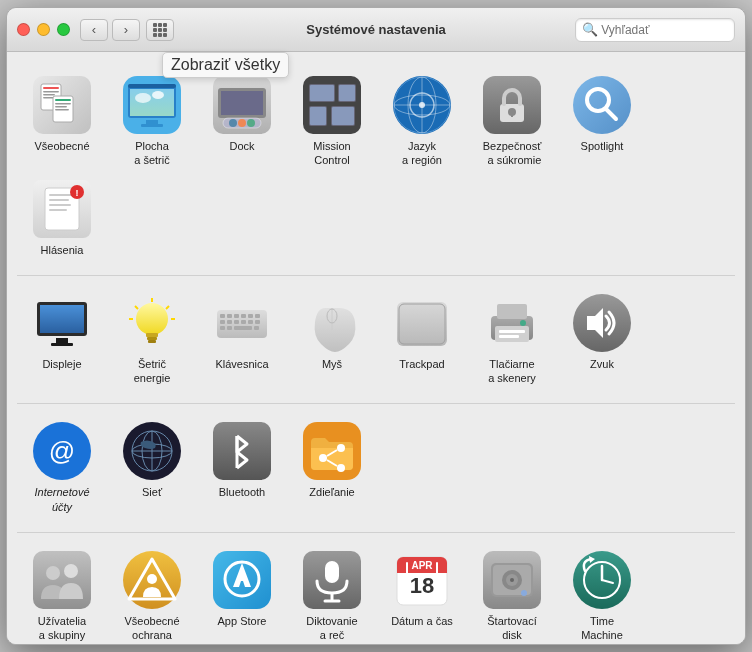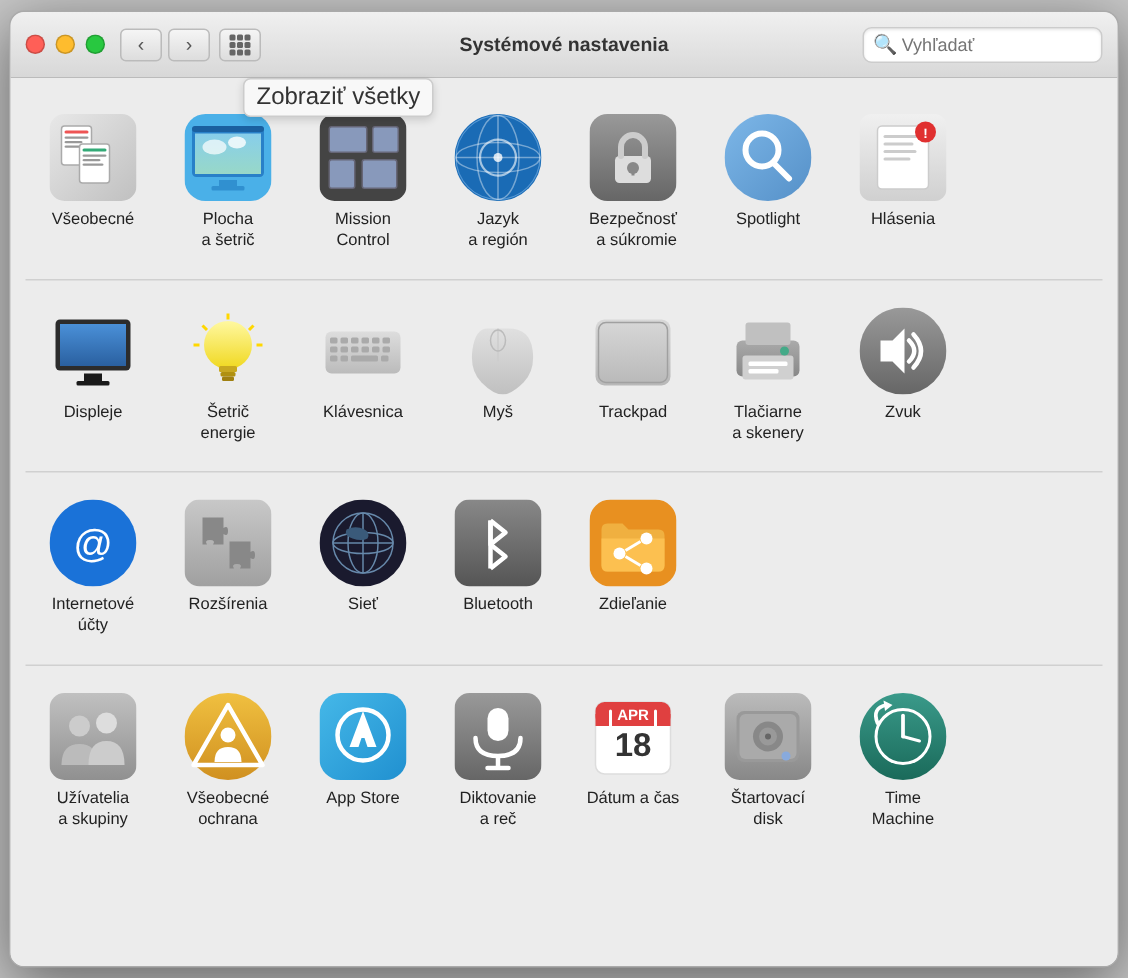--- a/index.html
+++ b/index.html
@@ -256,20 +256,41 @@
                   </linearGradient>
                 </defs>
               <ellipse cx="20" cy="22" rx="8" ry="5" fill="rgba(255,255,255,0.7)"></ellipse>
               <ellipse cx="35" cy="19" rx="6" ry="4" fill="rgba(255,255,255,0.8)"></ellipse>
             </svg>
           </div>
           <span class="icon-label" style="white-space:pre-line;">Plocha
 a šetrič</span>
         </div>
 
+        <div class="icon-item">
+          <div class="icon-img">
+            <svg width="58" height="58" viewBox="0 0 58 58">
+              <rect width="58" height="58" rx="10" fill="url(#gdock)"></rect>
+              <defs>
+                  <linearGradient id="gdock" x1="0" y1="0" x2="0" y2="1">
+                    <stop offset="0%" stop-color="#d8d8d8"></stop>
+                    <stop offset="100%" stop-color="#b0b0b0"></stop>
+                  </linearGradient>
+                </defs>
+              <rect x="5" y="12" width="48" height="30" rx="3" fill="#888"></rect>
+              <rect x="8" y="15" width="42" height="24" fill="#6a6a8a"></rect>
+
+              <rect x="10" y="42" width="38" height="10" rx="5" fill="rgba(180,180,220,0.5)" stroke="rgba(255,255,255,0.4)" stroke-width="1"></rect>
+              <circle cx="20" cy="47" r="4" fill="#58a"></circle>
+              <circle cx="29" cy="47" r="4" fill="#e85"></circle>
+              <circle cx="38" cy="47" r="4" fill="#5a8"></circle>
+            </svg>
+          </div>
+          <span class="icon-label">Dock</span>
+        </div>
 
         <div class="icon-item">
           <div class="icon-img">
             <svg width="58" height="58" viewBox="0 0 58 58">
               <rect width="58" height="58" rx="10" fill="#444"></rect>
               <rect x="6" y="8" width="26" height="18" rx="2" fill="#667"></rect>
               <rect x="35" y="8" width="18" height="18" rx="2" fill="#667"></rect>
               <rect x="6" y="30" width="18" height="20" rx="2" fill="#667"></rect>
               <rect x="28" y="30" width="24" height="20" rx="2" fill="#667"></rect>
               <rect x="7" y="9" width="24" height="16" rx="1" fill="#8899bb"></rect>
@@ -529,41 +550,24 @@
       <div class="icons-grid">
 
 
         <div class="icon-item">
           <div class="icon-img">
             <svg width="58" height="58" viewBox="0 0 58 58">
               <circle cx="29" cy="29" r="29" fill="#1a72d8"></circle>
               <text x="29" y="38" text-anchor="middle" font-size="26" fill="white" font-family="Arial">@</text>
             </svg>
           </div>
-          <span class="icon-label" style="white-space:pre-line;">Internetové
+          <span class="icon-label" style="white-space:pre-line;font-style:italic;">Internetové
 účty</span>
         </div>
 
-        <div class="icon-item">
-          <div class="icon-img">
-            <svg width="58" height="58" viewBox="0 0 58 58">
-              <rect width="58" height="58" rx="10" fill="url(#groz)"></rect>
-              <defs>
-                  <linearGradient id="groz" x1="0" y1="0" x2="0" y2="1">
-                    <stop offset="0%" stop-color="#c8c8c8"></stop>
-                    <stop offset="100%" stop-color="#a0a0a0"></stop>
-                  </linearGradient>
-                </defs>
-
-              <path d="M12 12 L26 12 L26 19 Q29 17 29 21 Q29 25 26 23 L26 30 L19 30 Q21 27 17 27 Q13 27 15 30 L12 30 Z" fill="#888"></path>
-              <path d="M30 28 L44 28 L44 35 Q47 33 47 37 Q47 41 44 39 L44 46 L37 46 Q39 43 35 43 Q31 43 33 46 L30 46 Z" fill="#888"></path>
-            </svg>
-          </div>
-          <span class="icon-label">Rozšírenia</span>
-        </div>
 
         <div class="icon-item">
           <div class="icon-img">
             <svg width="58" height="58" viewBox="0 0 58 58">
               <circle cx="29" cy="29" r="29" fill="#1a1a2e"></circle>
 
               <circle cx="29" cy="29" r="20" fill="none" stroke="#6688aa" stroke-width="1"></circle>
               <ellipse cx="29" cy="29" rx="10" ry="20" fill="none" stroke="#6688aa" stroke-width="1"></ellipse>
               <line x1="9" y1="29" x2="49" y2="29" stroke="#6688aa" stroke-width="1"></line>
               <line x1="29" y1="9" x2="29" y2="49" stroke="#6688aa" stroke-width="1"></line>

